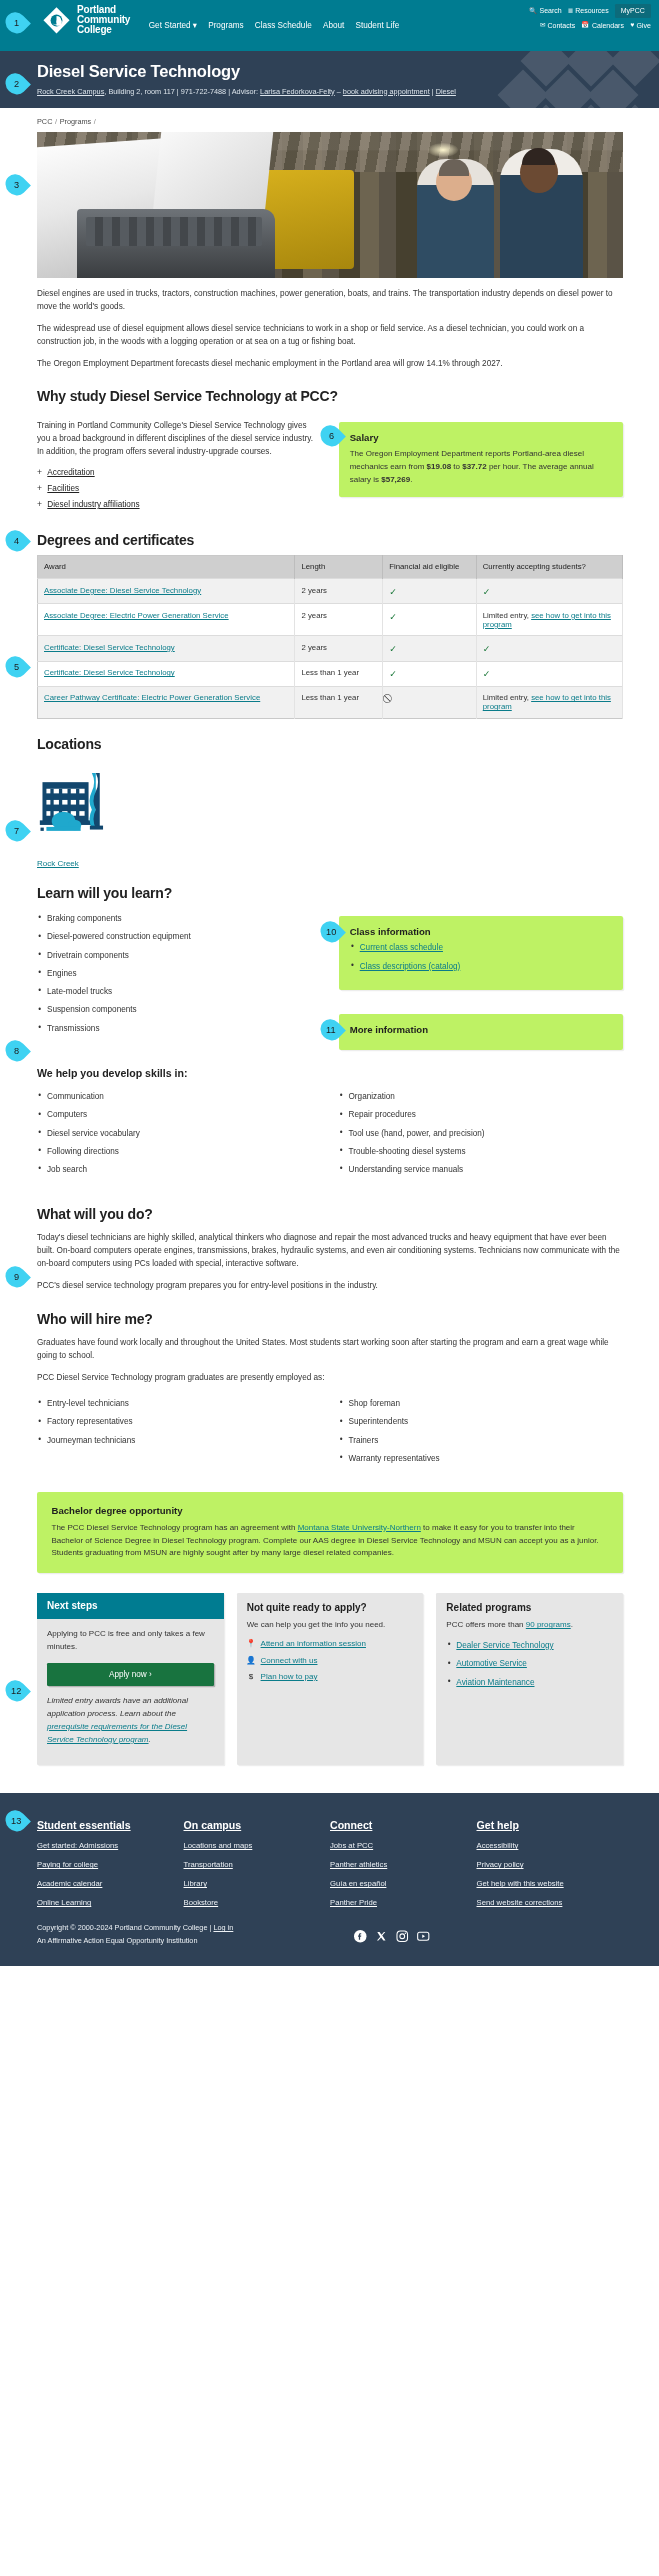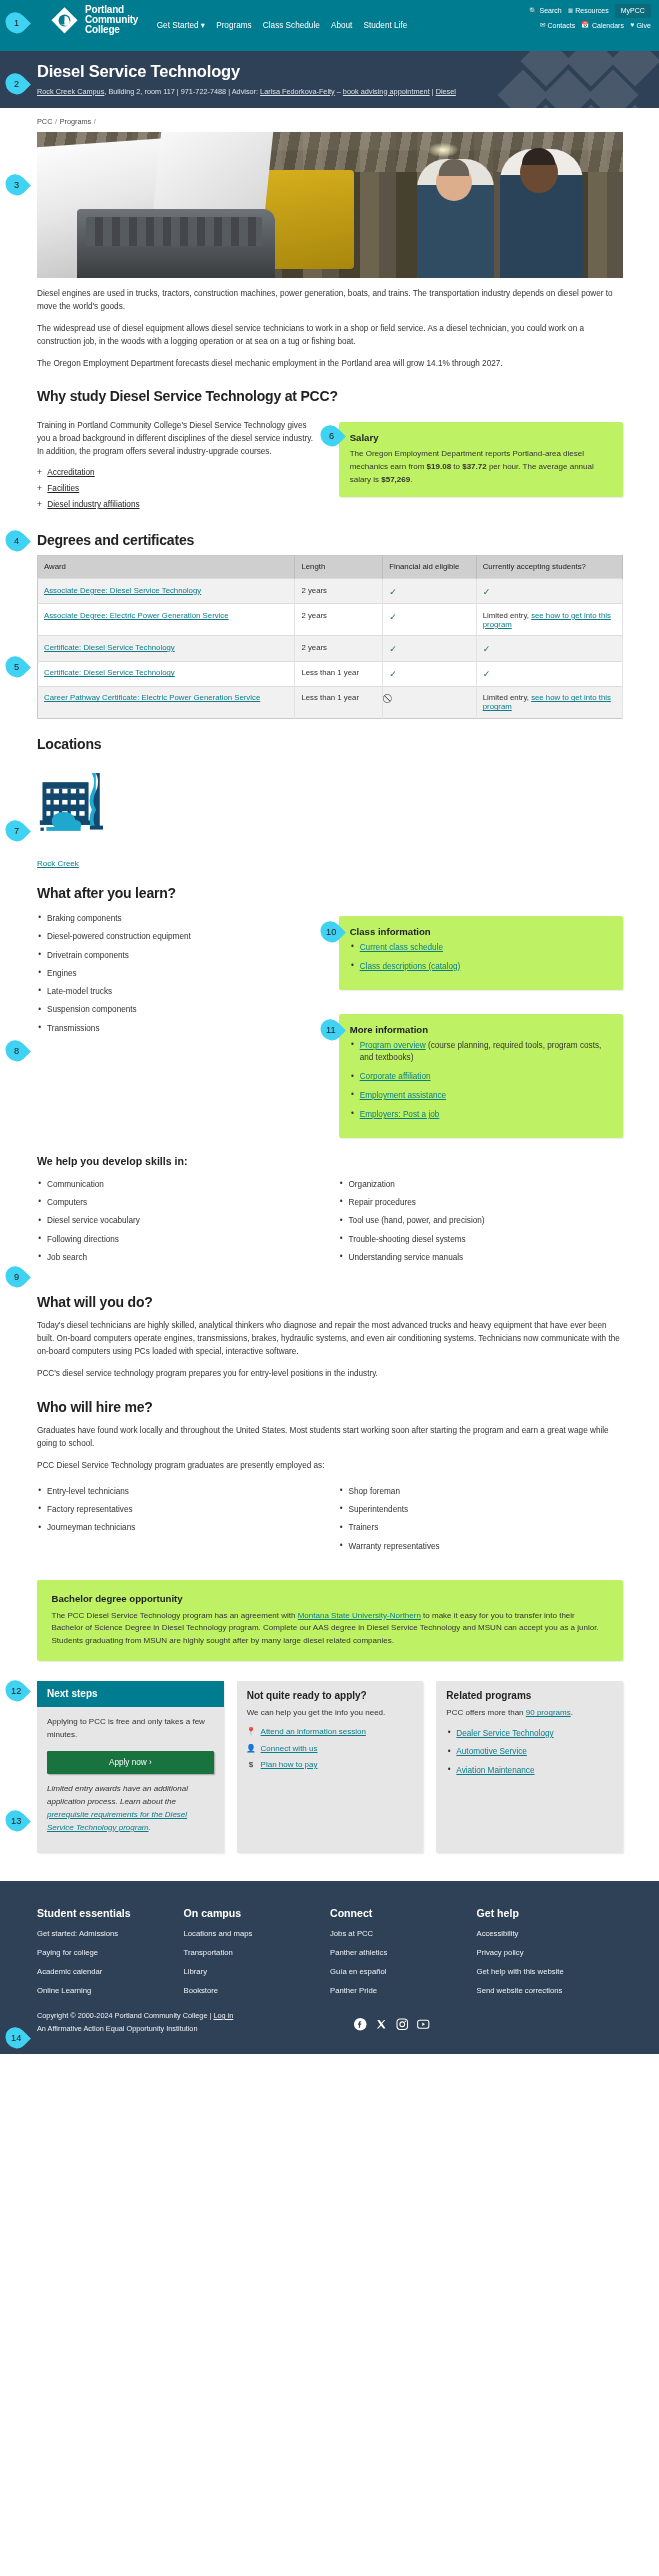--- a/index.html
+++ b/index.html
@@ -30,21 +30,21 @@
     font-size: 9.2px;
     color: #1c1c1c;
     font-family: "Liberation Sans", sans-serif;
   }
 
   
   .topbar {
     background: #007c91;
     height: 51px;
     position: relative;
-    padding: 0 24px;
+    padding: 0 16px;
     display: flex;
     align-items: flex-start;
   }
   .logo-wrap { display: flex; align-items: center; margin-top: 5.3px; margin-left: 26px; }
   .logo-mark {
     width: 29px; height: 29px;
     margin-right: 6px;
     position: relative;
   }
   .logo-text {
@@ -288,21 +288,21 @@
     font-size: 8px; margin-bottom: 7.3px; display: flex; gap: 5.3px; align-items: center;
   }
   .icolist li .gi { width: 8.6px; text-align: center; color: #222; font-size: 8px; }
 
   
   footer {
     background: #2f4156; color: #ffffff; margin-top: 28px;
     padding: 26px 37px 18.5px 37px; position: relative;
   }
   .fcols { display: flex; gap: 0; }
-  .fcol { flex: 1; }
+  .fcol { flex: 1; text-decoration: underline; }
   .fcol h5 { font-size: 10.6px; margin-bottom: 10px; font-weight: bold; }
   .fcol a {
     display: block; color: #eef2f6; text-decoration: none;
     font-size: 7.7px; margin-bottom: 10px;
   }
   .fbottom { display: flex; align-items: flex-start; margin-top: 5px; }
   .copy { font-size: 7.3px; line-height: 1.75; color: #eef2f6; width: 277px; }
   .copy a { color: #eef2f6; }
   .socials { display: flex; gap: 8.6px; margin-left: 40px; margin-top: 8px; }
   .socials span {
@@ -536,21 +536,21 @@
 </div>
 <div class="loc-link">
   <a href="#">Rock Creek</a>
 </div>
 
 <div class="bub" style="top:1267px">
     <span>9</span>
   </div>
 
 <div class="wrap" style="margin-top:14.5px">
-  <h2 class="sec">What after you learn?</h2>
+  <h2 class="sec">Learn will you learn?</h2>
   <div class="cols">
     <div class="col">
       <ul class="bul">
         <li>Braking components</li>
         <li>Diesel-powered construction equipment</li>
         <li>Drivetrain components</li>
         <li>Engines</li>
         <li>Late-model trucks</li>
         <li>Suspension components</li>
         <li>Transmissions</li>
@@ -566,26 +566,20 @@
           <li><a href="#">Current class schedule</a></li>
           <li><a href="#">Class descriptions (catalog)</a></li>
         </ul>
       </div>
 
       <div class="bub" style="left:-18.5px;top:112px">
           <span>11</span>
         </div>
       <div class="card" style="margin-top:24px">
         <h4>More information</h4>
-        <ul class="bul">
-          <li><a href="#">Program overview</a><span> (course planning, required tools, program costs, and textbooks)</span></li>
-          <li><a href="#">Corporate affiliation</a></li>
-          <li><a href="#">Employment assistance</a></li>
-          <li><a href="#">Employers: Post a job</a></li>
-        </ul>
       </div>
     </div>
   </div>
 
   <h3 class="sub" style="margin-top:17px">We help you develop skills in:</h3>
   <div class="cols">
     <ul class="bul col">
       <li>Communication</li>
       <li>Computers</li>
       <li>Diesel service vocabulary</li>

